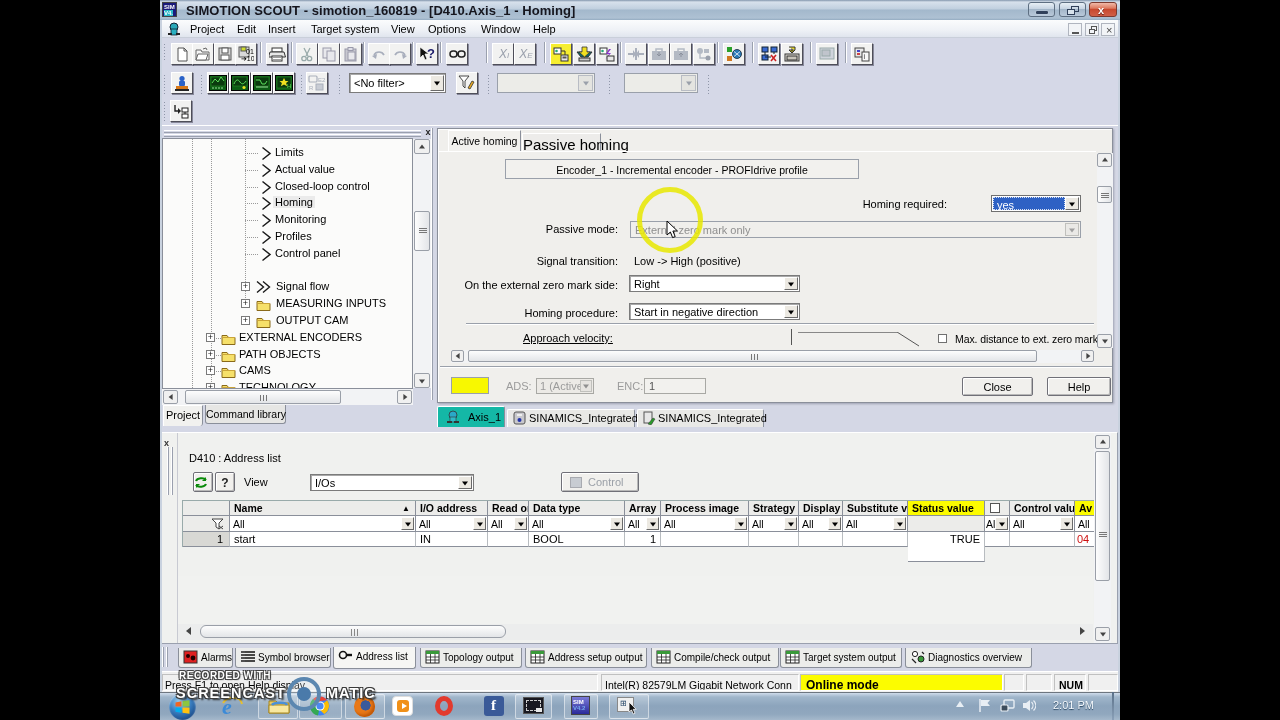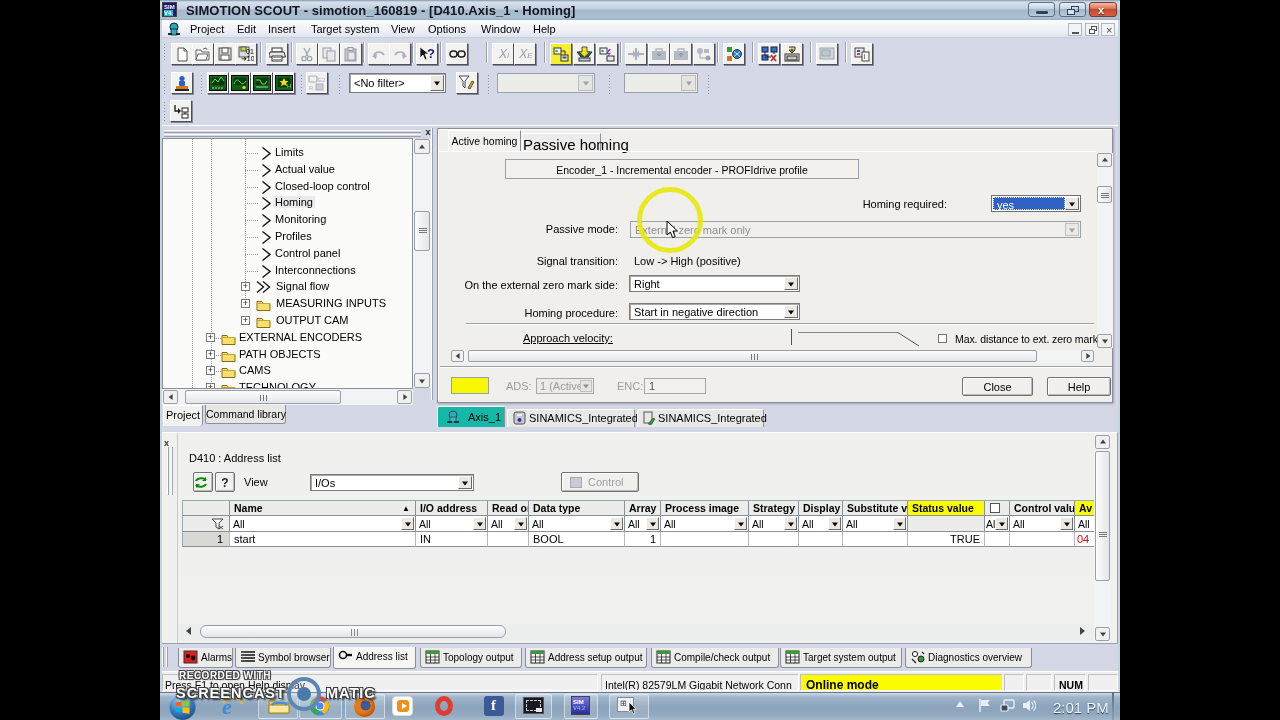--- a/index.html
+++ b/index.html
@@ -439,27 +439,20 @@
           </svg>
           <span class="tl" style="left:112px">Profiles</span>
         </div>
   <div class="trow" style="top:107px">
           <i class="tc" style="left:82px;width:13px"></i>
           <svg class="chv" style="left:97px" width="12" height="15">
             <path d="M2.5 1.5l7.5 6-7.5 6" fill="none" stroke="#1a1a1a" stroke-width="1.5"></path>
           </svg>
           <span class="tl" style="left:112px">Control panel</span>
         </div>
-  <div class="trow" style="top:124px">
-          <i class="tc" style="left:82px;width:13px"></i>
-          <svg class="chv" style="left:97px" width="12" height="15">
-            <path d="M2.5 1.5l7.5 6-7.5 6" fill="none" stroke="#1a1a1a" stroke-width="1.5"></path>
-          </svg>
-          <span class="tl" style="left:112px">Interconnections</span>
-        </div>
   <div class="trow" style="top:140px">
           <span class="pbox" style="left:78px">+</span>
           <svg class="chv" style="left:92px" width="17" height="14">
             <path d="M2 1.5l6.5 5.5L2 12.5M8 1.5l6.5 5.5L8 12.5" fill="none" stroke="#1a1a1a" stroke-width="1.4"></path>
           </svg>
           <span class="tl" style="left:113px">Signal flow</span>
         </div>
   <div class="trow" style="top:157px">
           <span class="pbox" style="left:78px">+</span>
           <svg class="fold" style="left:93px" width="15" height="13">
@@ -818,21 +811,21 @@
   <div class="tdc" style="left:346px;top:31px;width:96px;height:15px;">
           <span style="position:absolute;left:4px;top:1px;">BOOL</span>
         </div>
   <div class="tdc" style="left:442px;top:31px;width:36px;height:15px;">
           <span style="position:absolute;right:4px;top:1px;">1</span>
         </div>
   <div class="tdc" style="left:478px;top:31px;width:88px;height:15px;"></div>
   <div class="tdc" style="left:566px;top:31px;width:50px;height:15px;"></div>
   <div class="tdc" style="left:616px;top:31px;width:44px;height:15px;"></div>
   <div class="tdc" style="left:660px;top:31px;width:65px;height:15px;"></div>
-  <div class="tdc" style="left:725px;top:31px;width:77px;height:15px;">
+  <div class="tdc" style="left:725px;top:31px;width:77px;height:30px;">
           <span style="position:absolute;right:4px;top:1px;">TRUE</span>
         </div>
   <div class="tdc" style="left:802px;top:31px;width:25px;height:15px;"></div>
   <div class="tdc" style="left:827px;top:31px;width:65px;height:15px;"></div>
   <div class="tdc" style="left:892px;top:31px;width:20px;height:15px;">
           <span style="position:absolute;left:2px;top:1px;color:#cc1111;">04</span>
         </div>
  </div>
  <div class="abs" style="left:18px;top:146px;width:915px;height:48px;background:#f1f2f0;"></div>
 
@@ -1022,21 +1015,21 @@
           <rect x="4" y="1" width="10" height="8" rx="1" fill="none" stroke="#e8eef4" stroke-width="1.4"></rect>
           <rect x="1" y="6" width="7" height="6" rx="1" fill="#3c4c5c" stroke="#e8eef4" stroke-width="1.2"></rect>
         </svg>
       </div>
  <div class="abs" style="left:862px;top:7px;">
         <svg width="14" height="13">
           <path d="M1 4h3l4-3v11L4 9H1z" fill="#e8eef4"></path>
           <path d="M9.5 3c2 2 2 5 0 7M11.5 1.5c3 3 3 7 0 10" stroke="#e8eef4" fill="none" stroke-width="1.2"></path>
         </svg>
       </div>
- <div class="abs" style="left:893px;top:7px;color:#f4f8fc;font-size:15px;text-shadow:0 1px 1px #23405c;">2:01 PM</div>
+ <div class="abs" style="left:893px;top:7px;color:#f4f8fc;font-size:11px;text-shadow:0 1px 1px #23405c;">2:01 PM</div>
  <div class="abs" style="left:952px;top:0;width:2px;height:28px;background:linear-gradient(180deg,#5a7088,#8aa0b8);"></div>
 </div>
 <div class="abs" style="left:0;top:20px;width:2px;height:672px;background:#c9d2df;"></div>
 <div class="abs" style="left:958px;top:20px;width:2px;height:672px;background:#c9d2df;"></div>
 </div>
 
 <div id="overlays">
  <div class="abs" style="left:637px;top:187px;width:66px;height:66px;border-radius:50%;border:5px solid rgba(232,232,0,.85);"></div>
  <div class="abs" style="left:666px;top:220px;">
       <svg width="14" height="20">

